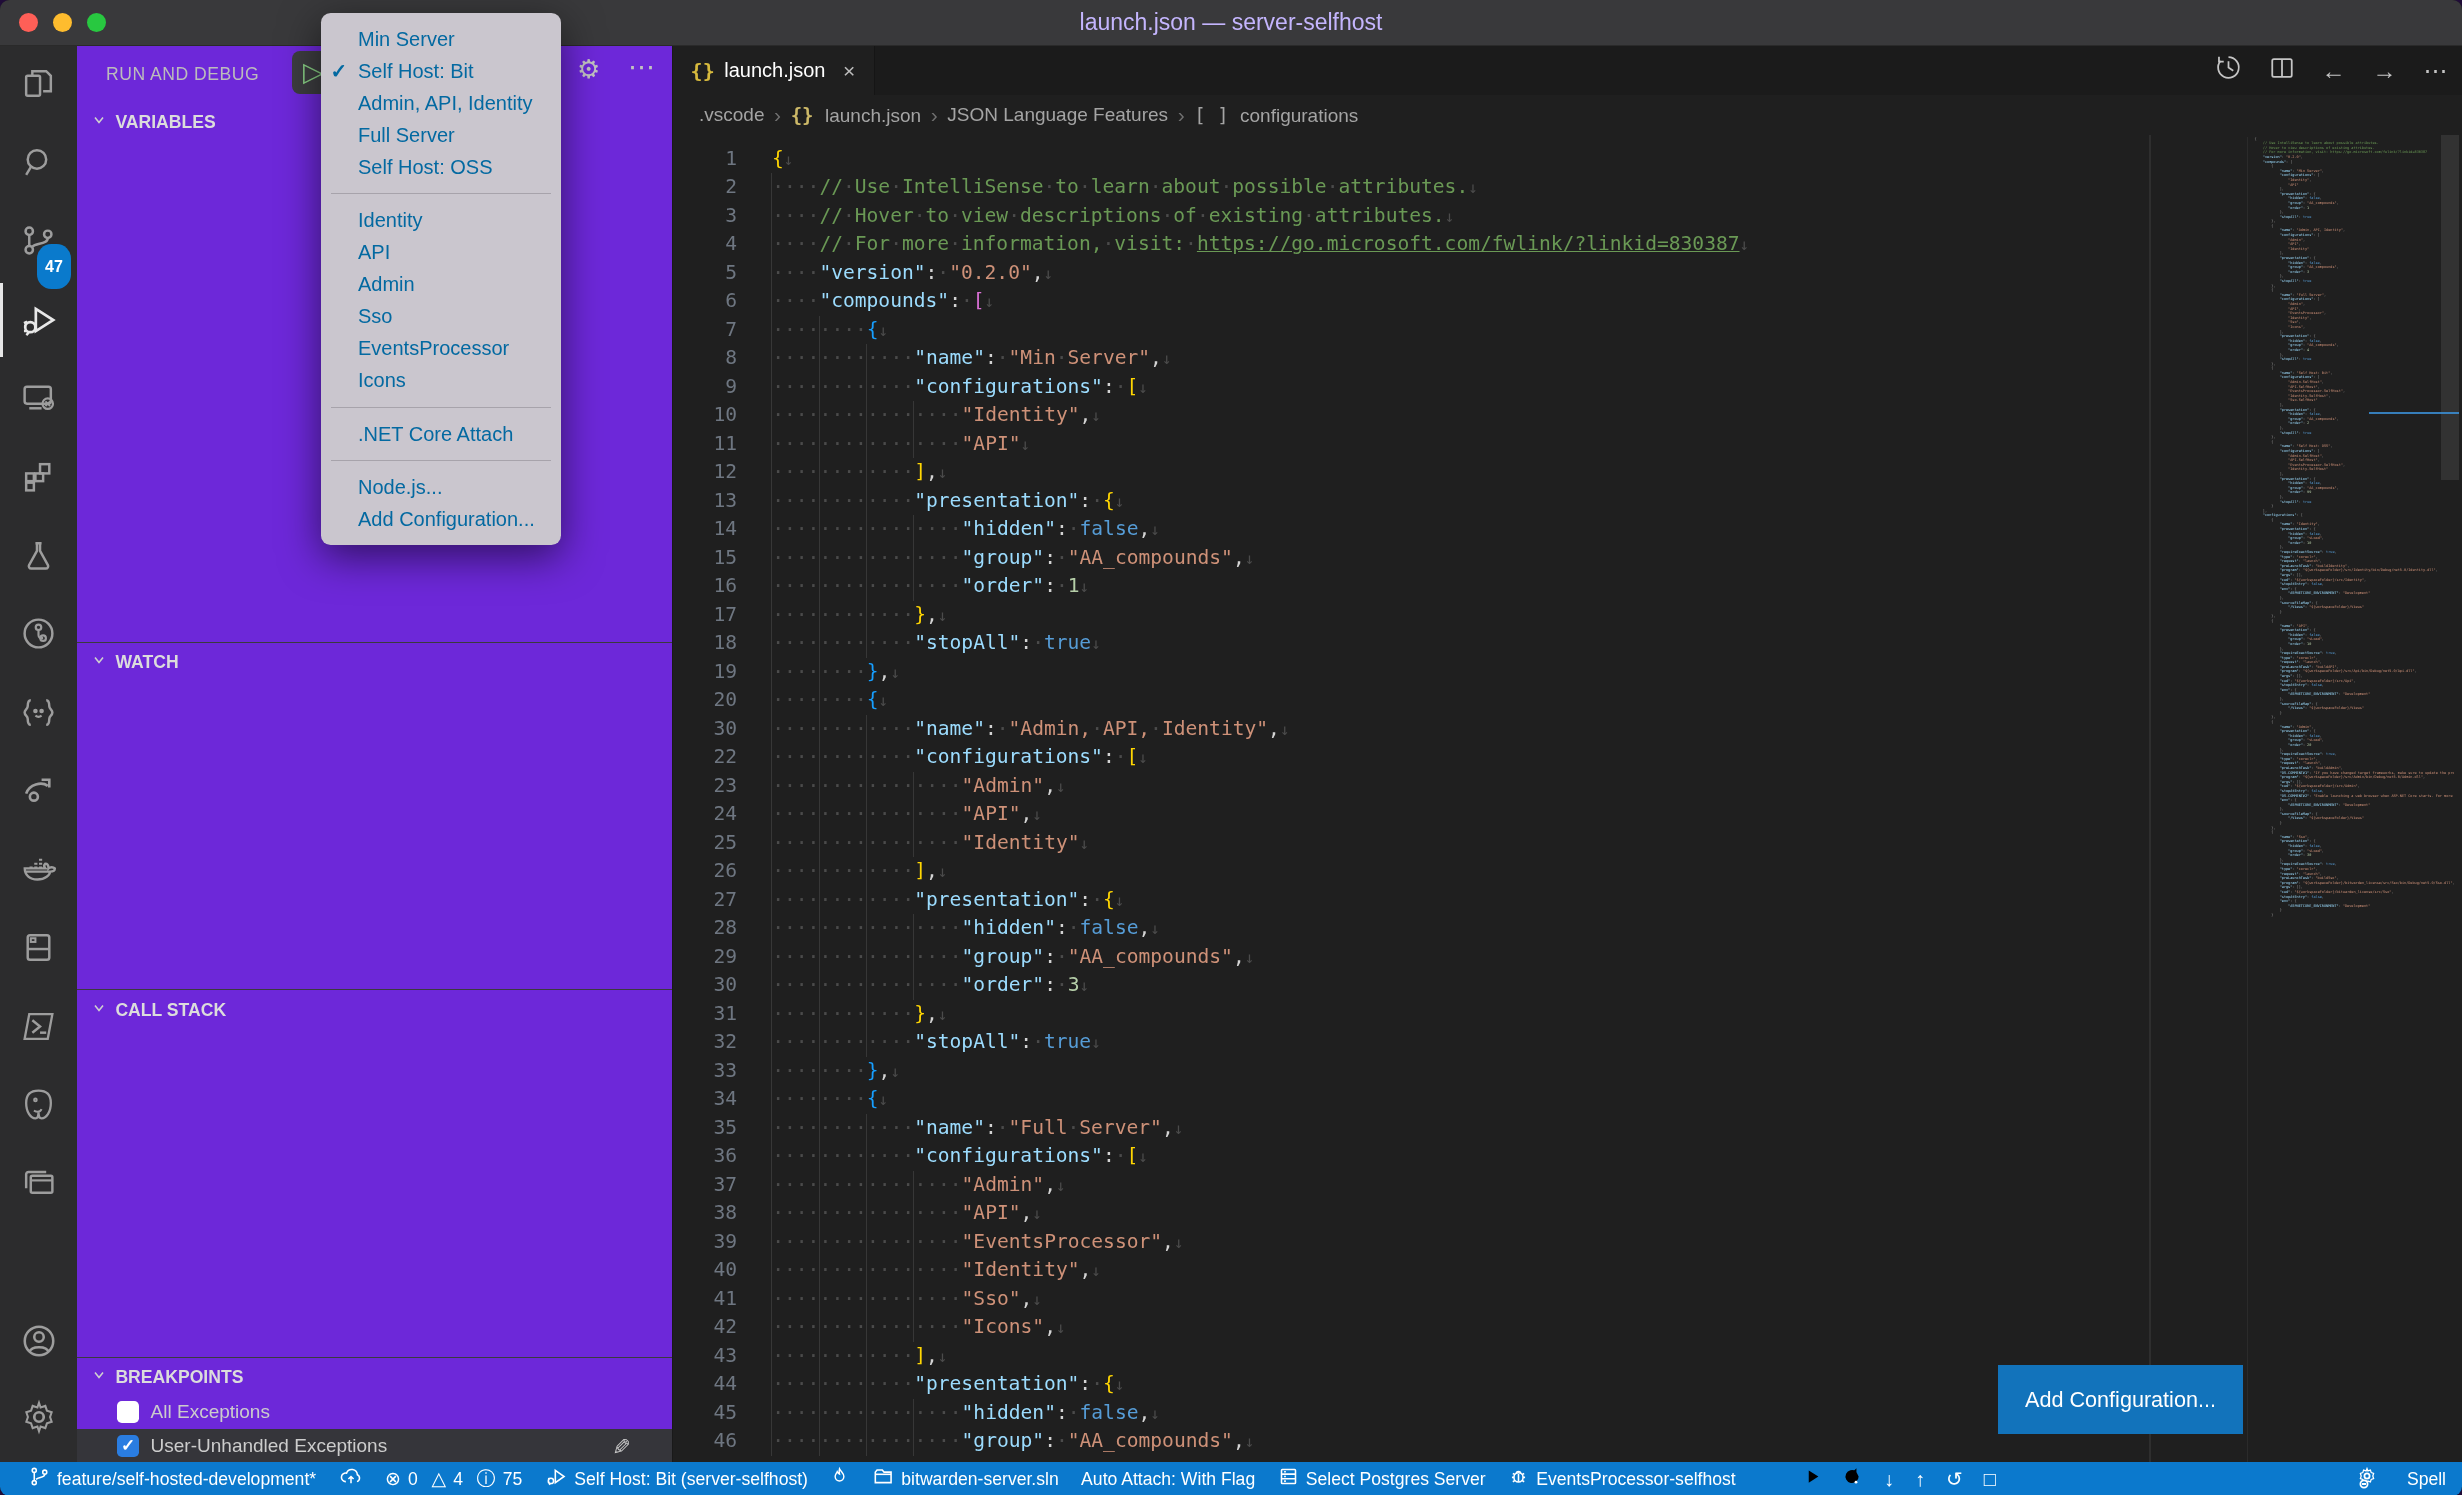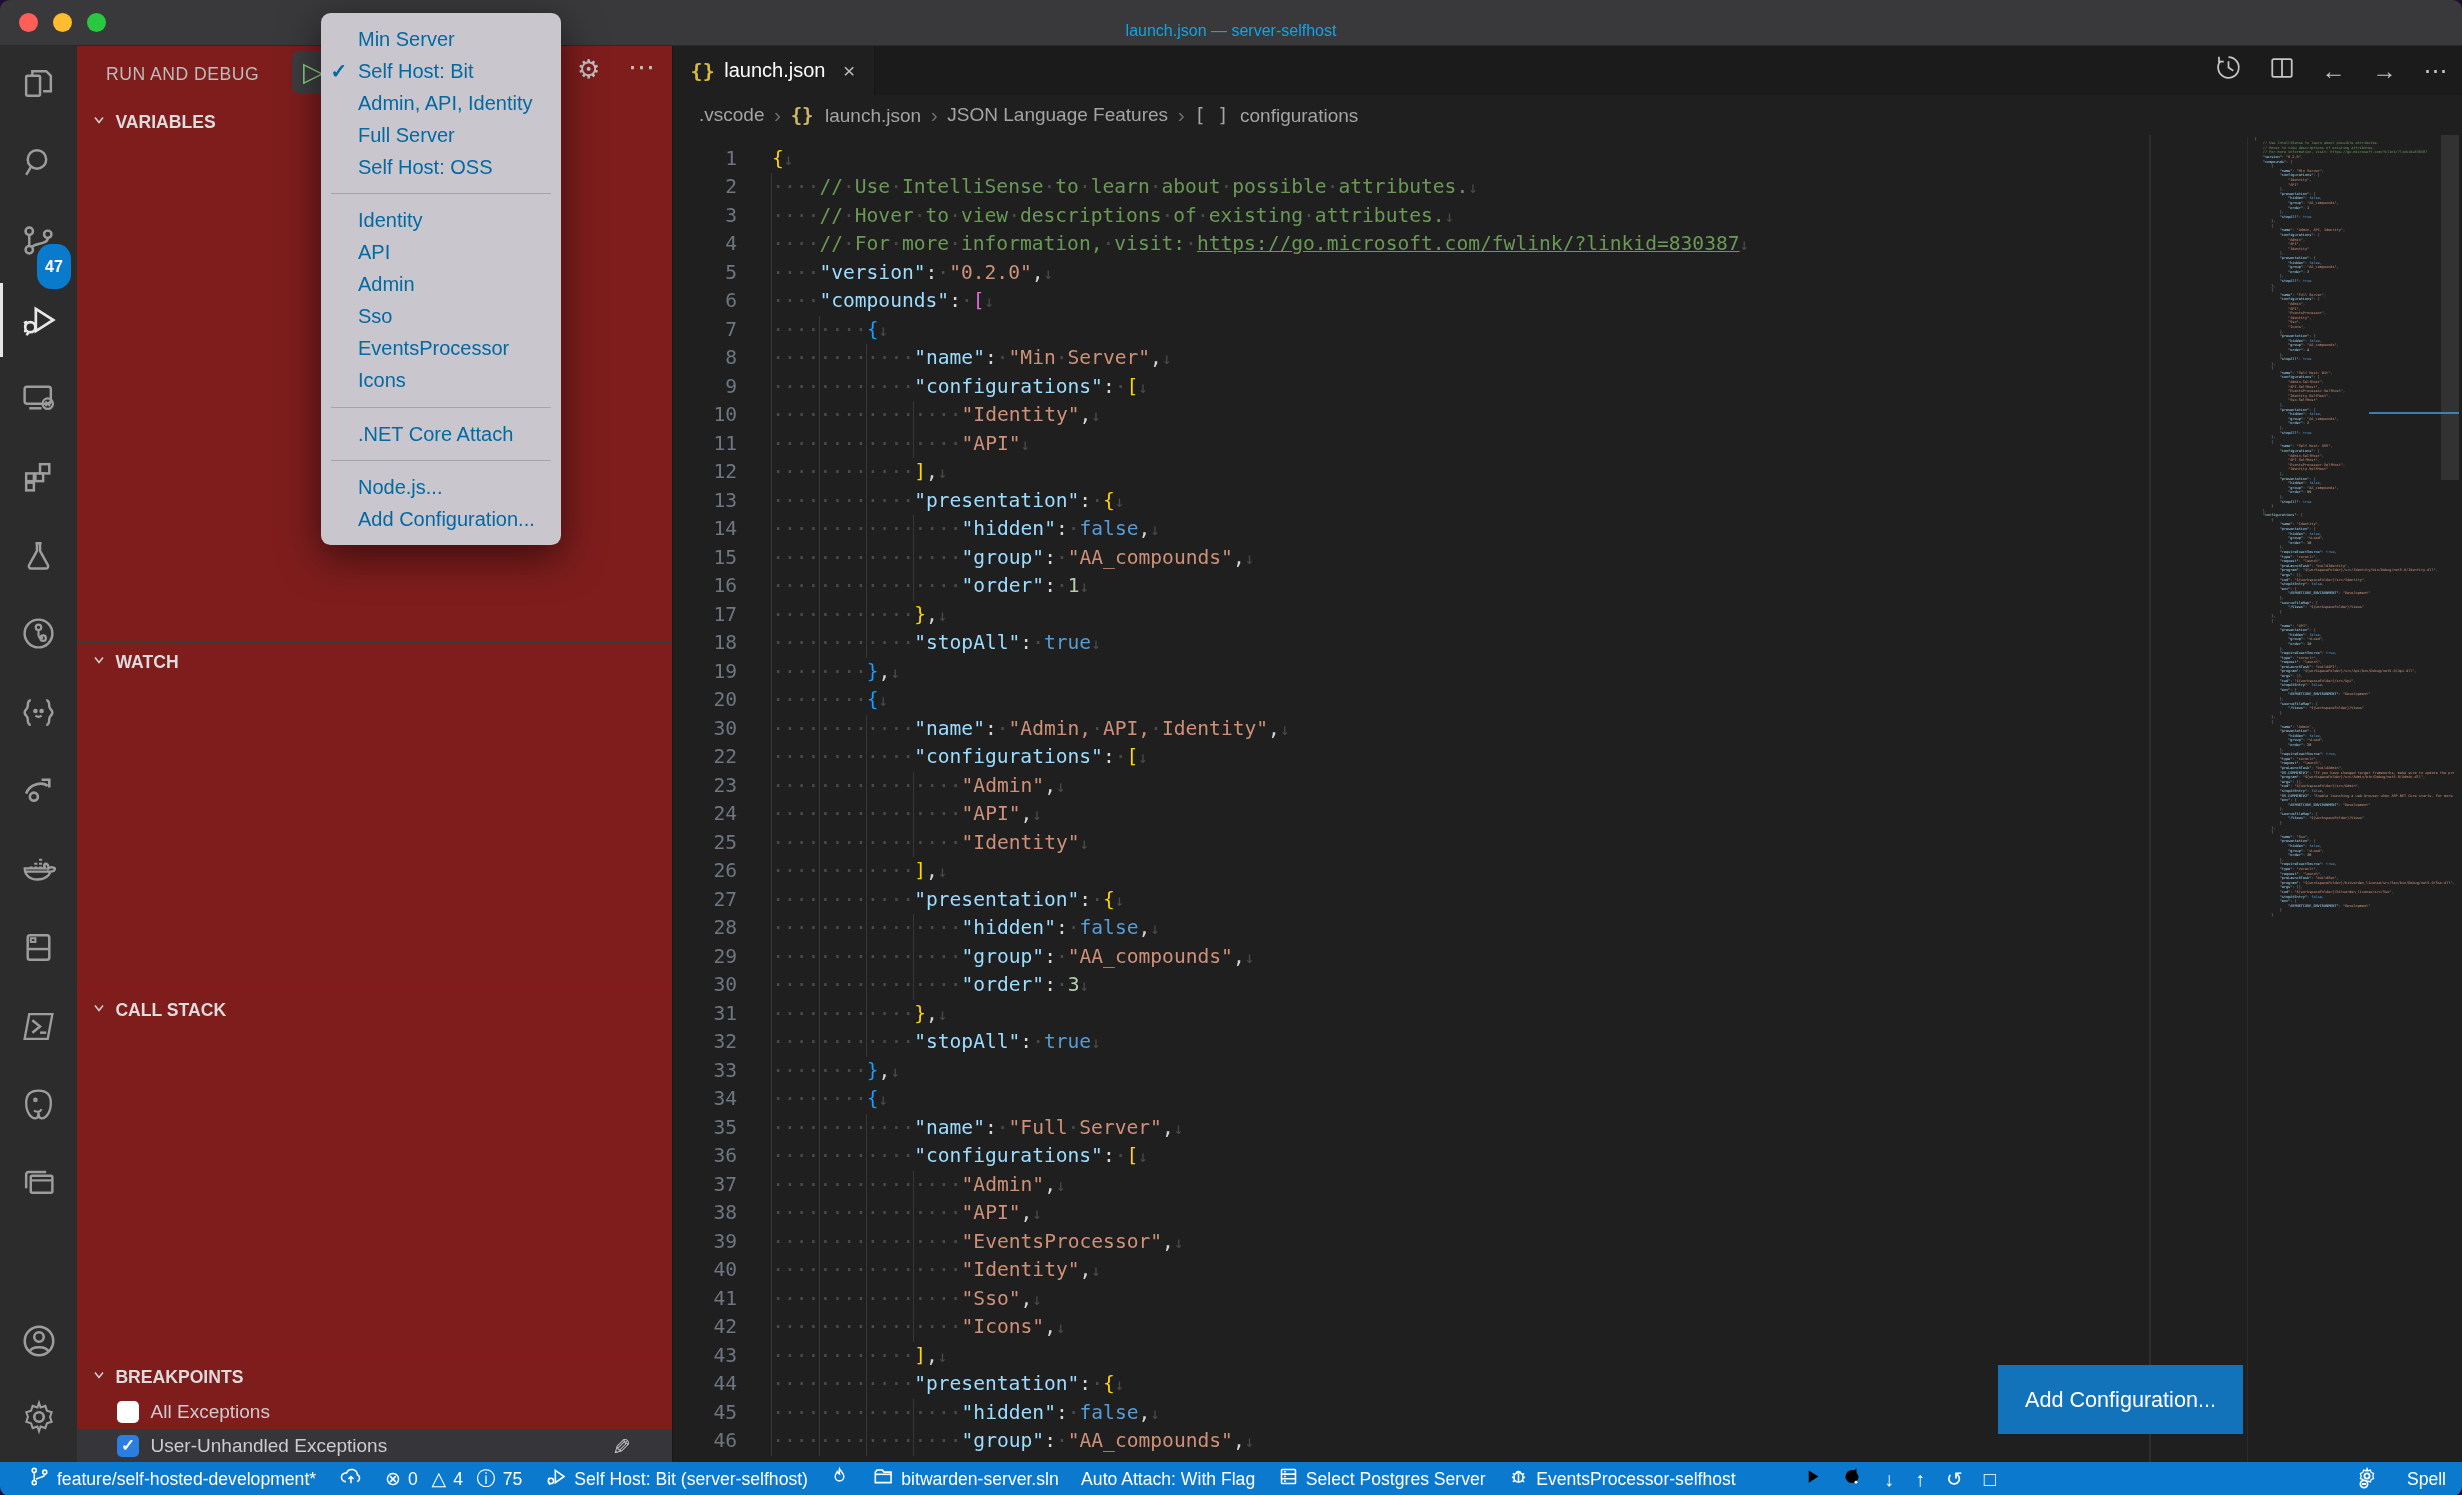--- a/index.html
+++ b/index.html
@@ -5,33 +5,33 @@
   html,body{margin:0;padding:0;background:#200c38;}
   .stage{position:relative;width:2462px;height:1496px;font-family:"Liberation Sans",sans-serif;}
   .window{position:absolute;inset:0;border-radius:9.6px;overflow:hidden;background:#1f1f1f;}
 
   
   .titlebar{position:absolute;left:0;top:0;right:0;height:45px;background:#39393b;border-bottom:0.8px solid #2a2a2a;}
   .tl{position:absolute;top:13px;width:19px;height:19px;border-radius:50%;}
   .tl.r{left:19px;background:#ff5f57;}
   .tl.y{left:53px;background:#febc2e;}
   .tl.g{left:87px;background:#28c840;}
-  .title-text{position:absolute;left:0;right:0;top:8px;height:45px;line-height:45px;text-align:center;color:#0ea5e9;font-size:16px;}
+  .title-text{position:absolute;left:0;right:0;top:0;height:45px;line-height:45px;text-align:center;color:#c4b5fd;font-size:23px;}
 
   
   .activitybar{position:absolute;left:0;top:46px;bottom:34px;width:77px;background:#2c2c2d;}
   .act-item{position:absolute;left:0;width:77px;height:77px;display:flex;align-items:center;justify-content:center;color:#9d9d9d;}
   .act-item.active{color:#e8e8e8;}
   .act-item svg{stroke:currentColor;fill:none;stroke-width:2.6;}
   .act-indicator{position:absolute;left:0;width:3.2px;height:74px;background:#e7e7e7;}
   .act-badge{position:absolute;border-radius:14.4px;background:#0a7acc;color:#fff;font-size:16px;font-weight:700;
              padding:13px 8px;line-height:19px;}
 
   
-  .sidebar{position:absolute;left:77px;top:46px;width:595px;bottom:34px;background:#7f1d1d;border-right:0.8px solid #191919;}
+  .sidebar{position:absolute;left:77px;top:46px;width:595px;bottom:34px;background:#6d28d9;border-right:0.8px solid #191919;}
   .sb-head{position:absolute;left:29px;top:17.6px;color:#bcbcbc;font-size:17.6px;letter-spacing:0.5px;}
   .play-btn{position:absolute;left:215px;top:4.8px;width:43px;height:43px;background:#3d3d40;border-radius:8px;
             color:#89d185;font-size:27px;display:flex;align-items:center;justify-content:center;}
   .hdr-gear{position:absolute;left:500px;top:8px;color:#c2c2c2;font-size:26px;}
   .hdr-more{position:absolute;left:551px;top:4.8px;color:#c2c2c2;font-size:27px;letter-spacing:1.6px;}
   .section{position:absolute;left:0;width:595px;}
   .sec-div{position:absolute;left:0;width:595px;height:0.8px;background:#3b3b3d;}
   .sec-head{display:flex;align-items:center;gap:8px;padding-left:14.4px;height:32px;color:#dcdcdc;font-size:17.6px;font-weight:700;}
   .chev svg{stroke:#cfcfcf;fill:none;stroke-width:2;}
   .bp-row{position:absolute;left:0;width:595px;height:34px;display:flex;align-items:center;gap:11.2px;padding-left:40px;box-sizing:border-box;color:#cccccc;font-size:19px;}

